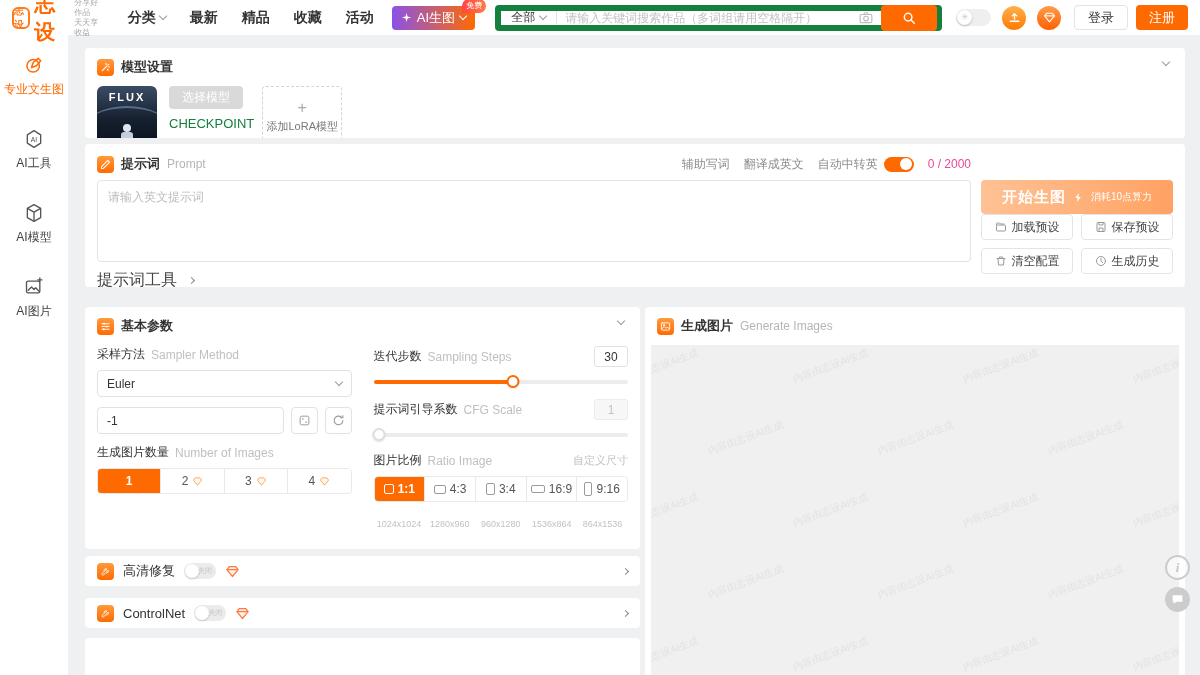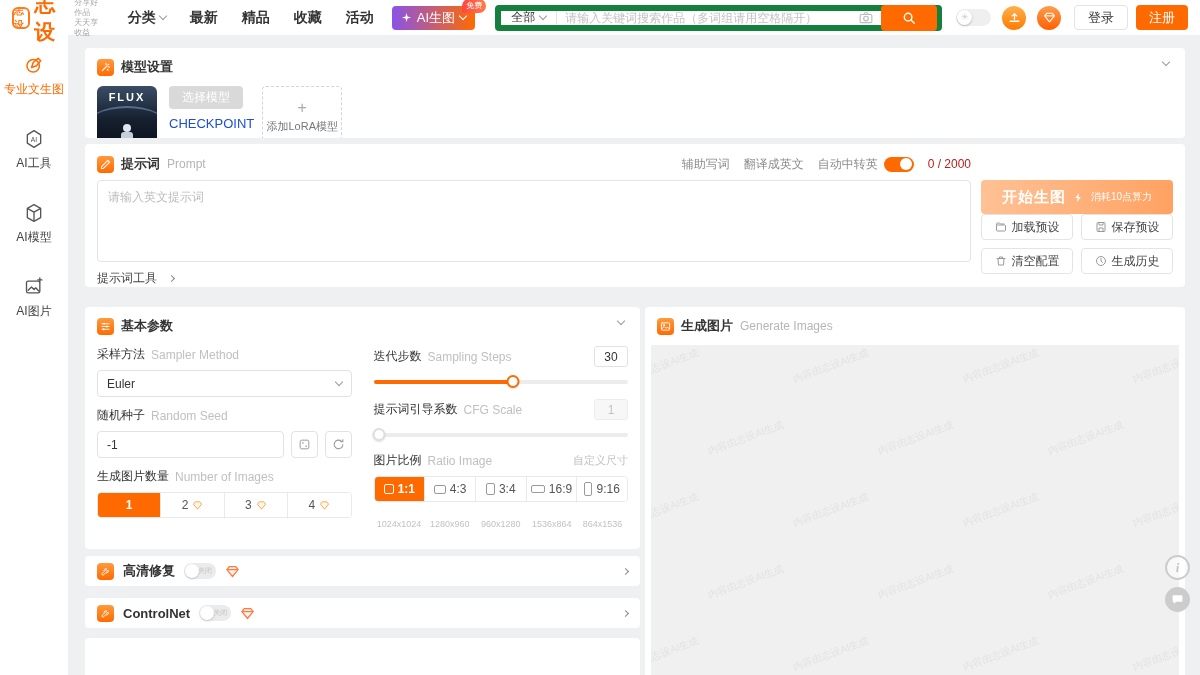--- a/index.html
+++ b/index.html
@@ -49,38 +49,38 @@
   
   .model-panel{height:90px;margin-bottom:6px;overflow:hidden}
   .model-row{display:flex;align-items:flex-start;padding:2px 12px 12px}
   .thumb{width:60px;height:60px;border-radius:6px;background:linear-gradient(180deg,#3a4d66 0%,#16202f 55%,#0a111d 100%);position:relative;overflow:hidden;cursor:pointer;flex:none}
   .thumb-label{position:absolute;top:5px;width:100%;text-align:center;color:#fff;font-weight:bold;font-size:11px;letter-spacing:2px}
   .thumb-arc{position:absolute;top:20px;left:-12px;width:84px;height:44px;border-radius:50%;border-top:2px solid rgba(150,185,230,.45)}
   .astro-head{position:absolute;bottom:14px;left:50%;transform:translateX(-50%);width:8px;height:8px;border-radius:50%;background:#dfe6ee}
   .astro-body{position:absolute;bottom:4px;left:50%;transform:translateX(-50%);width:12px;height:10px;border-radius:3px;background:#c4cfdc}
   .model-info{margin-left:12px;display:flex;flex-direction:column;align-items:flex-start}
   .select-model{background:#d9d9d9;color:#fff;font-size:12px;padding:3px 13px;border-radius:4px;cursor:pointer}
-  .ckpt{font-size:13px;color:#1d4ed8;margin-top:7px}
+  .ckpt{font-size:13px;color:#15803d;margin-top:7px}
   .model-name{margin-top:7px;background:#f5f5f5;color:#9a9a9a;font-size:11px;padding:4px 9px;border-radius:3px}
   .add-lora{margin-left:8px;width:80px;height:62px;border:1px dashed #d4d4d4;border-radius:4px;display:flex;flex-direction:column;align-items:center;justify-content:center;gap:3px;color:#777;font-size:11px;cursor:pointer}
   .plus{color:#aaa;font-size:16px;line-height:1}
   
   .prompt-panel{height:143px;margin-bottom:20px;overflow:hidden}
   .prompt-grid{display:flex;padding:10px 12px;gap:10px}
   .prompt-left{flex:1;display:flex;flex-direction:column;min-width:0}
   .prompt-head{display:flex;align-items:center;gap:7px;height:20px;margin-bottom:6px}
   .p-ctrl{margin-left:auto;display:flex;align-items:center;gap:14px;font-size:12px;color:#8c8c8c}
   .p-link{cursor:pointer;white-space:nowrap}
   .auto-wrap{display:flex;align-items:center;gap:6px;white-space:nowrap}
   .toggle-on{width:30px;height:15px;border-radius:8px;background:#ff6a00;position:relative;cursor:pointer;flex:none}
   .toggle-on .tknob{position:absolute;right:1.5px;top:1.5px;width:12px;height:12px;border-radius:50%;background:#fff}
-  .char-count{color:#b91c1c;white-space:nowrap}
+  .char-count{color:#ec4899;white-space:nowrap}
   .prompt-ta{height:82px;resize:none;border:1px solid #e3e3e3;border-radius:4px;padding:8px 10px;font-size:12px;font-family:inherit;color:#333;outline:none;width:100%}
   .prompt-ta::placeholder{color:#bdbdbd}
-  .tools-link{margin-top:8px;font-size:12px;color:#444;display:flex;align-items:center;gap:12px;cursor:pointer}
+  .tools-link{margin-top:8px;font-size:16px;color:#444;display:flex;align-items:center;gap:12px;cursor:pointer}
   .chev-right{width:5px;height:5px;border-right:1.5px solid #888;border-bottom:1.5px solid #888;transform:rotate(-45deg)}
   .prompt-right{width:192px;flex:none;display:flex;flex-direction:column;gap:0;margin-top:26px}
   .gen-btn{height:34px;border-radius:4px;background:linear-gradient(90deg,#ffc194,#ffa263);color:#fff;display:flex;align-items:center;justify-content:center;gap:7px;cursor:pointer}
   .gen-label{font-size:15px;font-weight:bold;letter-spacing:1px}
   .gen-cost{font-size:10px}
   .preset-grid{display:grid;grid-template-columns:1fr 1fr;gap:8px}
   .preset-btn{height:26px;border:1px solid #e4e4e4;border-radius:4px;background:#fff;display:flex;align-items:center;justify-content:center;gap:5px;font-size:12px;color:#444;cursor:pointer;white-space:nowrap}
   .preset-btn svg{color:#999}
   
   .cols{display:flex;gap:5px;align-items:stretch}
@@ -109,21 +109,21 @@
   .seg-cell{flex:1;height:24px;display:flex;align-items:center;justify-content:center;gap:4px;font-size:12px;color:#555;border-left:1px solid #e9e9e9;cursor:pointer;background:#fff;white-space:nowrap}
   .seg-cell:first-child{border-left:0}
   .seg-cell.sel{background:#ff6a00;color:#fff;font-weight:bold}
   .shape{border:1.5px solid #9a9a9a;border-radius:2px;display:inline-block;flex:none}
   .seg-cell.sel .shape{border-color:#fff}
   .s11{width:10px;height:10px}.s43{width:12px;height:9px}.s34{width:9px;height:12px}.s169{width:14px;height:8px}.s916{width:8px;height:14px}
   .sizes{display:flex;margin-top:17px}
   .size{flex:1;text-align:center;font-size:9px;color:#c2c2c2;white-space:nowrap}
   
   .toggle-row{height:30px;display:flex;align-items:center;gap:9px;padding:0 12px}
-  .toggle-row .sec-title{font-weight:bold}
+  .toggle-row .sec-title{font-weight:normal}
   .toggle-off{width:32px;height:16px;border-radius:8px;background:#ebebeb;position:relative;cursor:pointer;flex:none}
   .knob-off{position:absolute;left:1px;top:1px;width:14px;height:14px;border-radius:50%;background:#fff;box-shadow:0 1px 2px rgba(0,0,0,.18)}
   .toggle-txt{position:absolute;right:4px;top:4px;font-size:7px;color:#c5c5c5;line-height:1}
   .row-chev{margin-left:auto}
   .mt7{margin-top:7px}.mt12{margin-top:12px}
   .filler{height:60px;margin-top:10px}
   
   .out-panel{flex:1;display:flex;flex-direction:column;overflow:hidden}
   .wm-area{margin:2px 6px 0;flex:1;background:#f0f0f1;position:relative;overflow:hidden}
   .wm{position:absolute;transform:rotate(-20deg);font-size:10px;color:#e2e2e4;white-space:nowrap;user-select:none}
@@ -363,24 +363,20 @@
               <div class="f-label">
                   <span>采样方法</span>
                   <span class="en">Sampler Method</span>
                 </div>
               <div class="selectbox">
                 <span>Euler</span>
                 <span class="chev"></span>
               </div>
             </div>
             <div class="field">
-              <div class="f-label">
-                  <span>随机种子</span>
-                  <span class="en">Random Seed</span>
-                </div>
               <div class="seed-row">
                 <input class="seed-input" value="-1" style="">
                 <span class="icon-btn">
                   <svg width="13" height="13" viewBox="0 0 24 24" fill="none" stroke="currentColor" stroke-width="1.8">
                       <rect x="4" y="4" width="16" height="16" rx="3"></rect>
                       <circle cx="9" cy="9" r="1.4" fill="currentColor" stroke="none"></circle>
                       <circle cx="15" cy="15" r="1.4" fill="currentColor" stroke="none"></circle>
                     </svg>
                 </span>
                 <span class="icon-btn">

